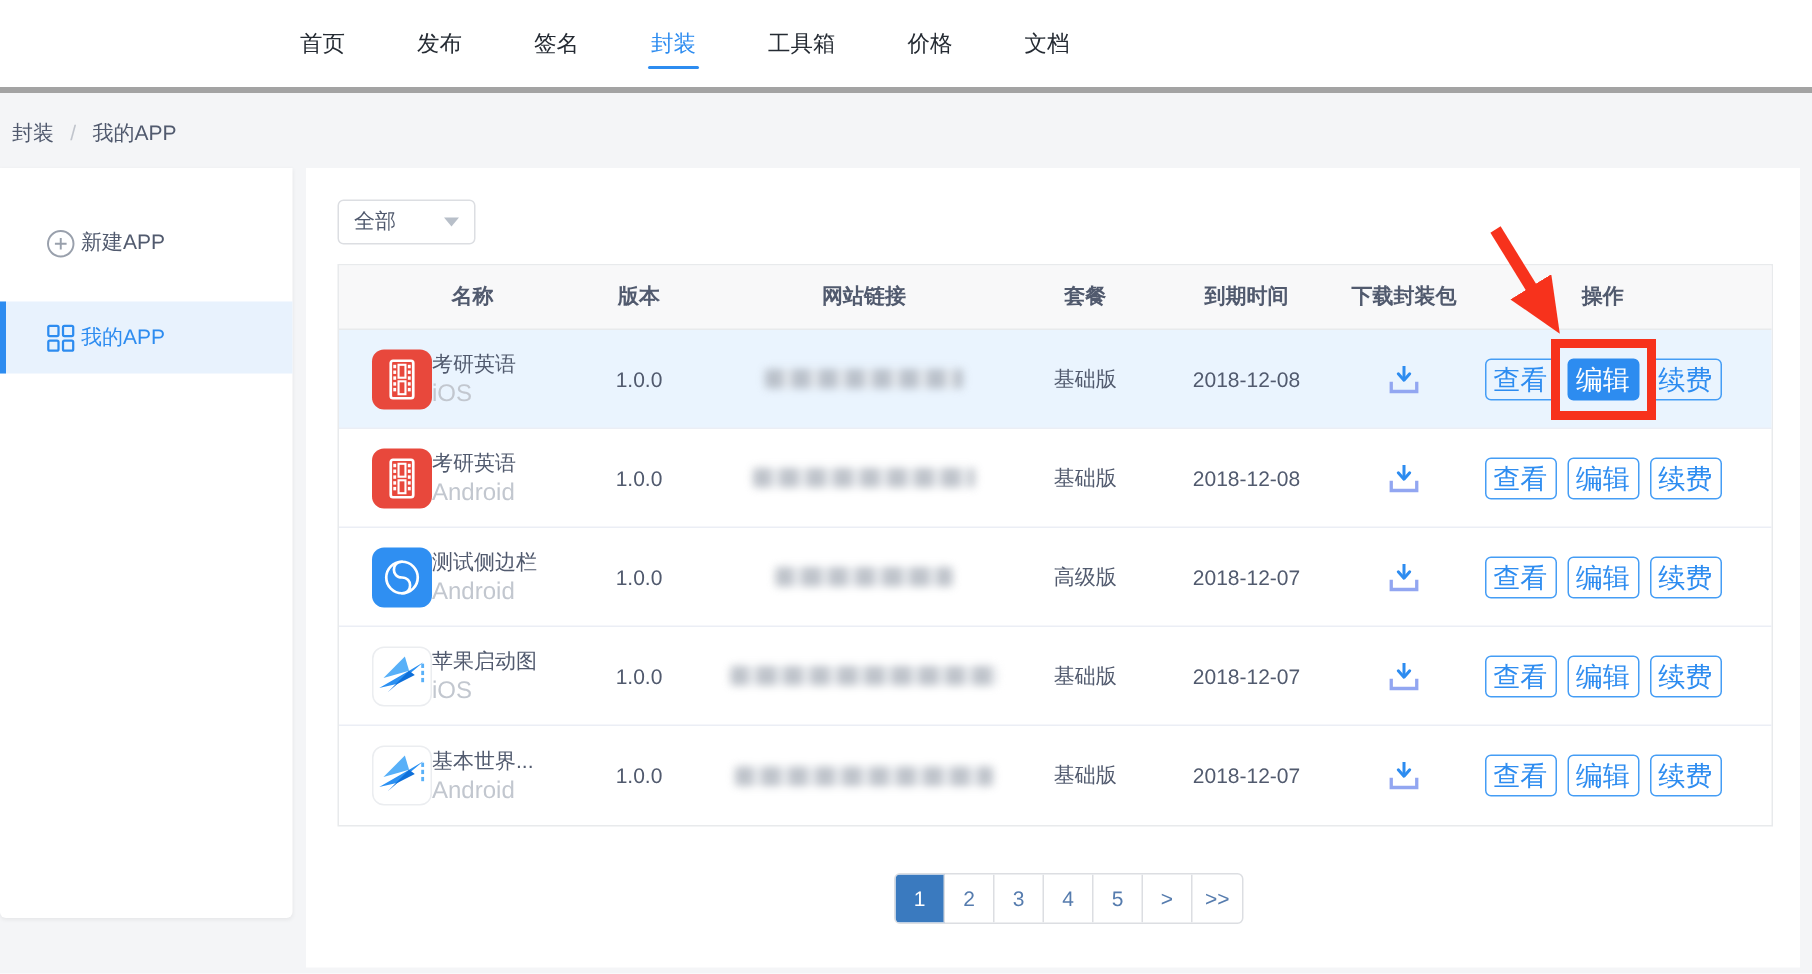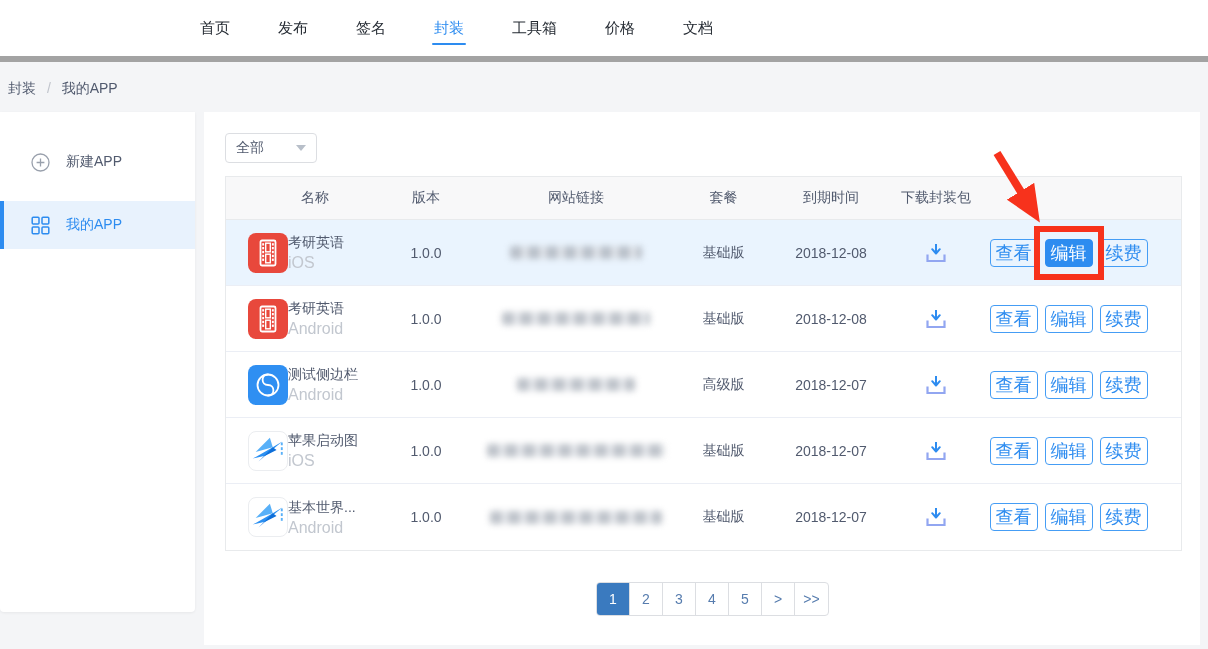--- a/index.html
+++ b/index.html
@@ -7,21 +7,21 @@
   body {
     position:relative; overflow:hidden;
     background:#f4f5f7;
     font-family:"Liberation Sans","DejaVu Sans",sans-serif;
     color:#515a6e;
   }
 
   
   .topnav {
     position:absolute; top:0; left:0; right:0; height:62px;
-    background:#fff; border-bottom:6px solid #a3a3a3;
+    background:#fff; border-bottom:4px solid #a3a3a3;
     display:flex; align-items:center; padding-left:200px; gap:48px; z-index:5;
   }
   .nav-item {
     position:relative; height:62px; display:flex; align-items:center;
     font-size:15px; color:#252b33; cursor:pointer; white-space:nowrap;
   }
   .nav-item.active { color:#2d8cf0; }
   .nav-item.active::after {
     content:""; position:absolute; left:-2px; right:-2px; bottom:14px;
     height:2px; background:#2d8cf0; border-radius:1px;
@@ -31,21 +31,21 @@
   .breadcrumb { position:absolute; top:80px; left:8px; font-size:14px; color:#515a6e; }
   .breadcrumb .sep { color:#c0c4cc; margin:0 7px; }
 
   
   .sidebar {
     position:absolute; left:0; top:112px; width:195px; height:500px;
     background:#fff; border-radius:0 0 4px 4px;
     box-shadow:0 1px 3px rgba(0,0,0,.06); padding-top:26px;
   }
   .side-item {
-    height:48px; display:flex; align-items:center; gap:16px;
+    height:48px; display:flex; align-items:center; gap:4px;
     padding-left:27px; border-left:4px solid transparent;
     font-size:14px; color:#515a6e; cursor:pointer; margin-bottom:15px;
   }
   .side-item.active { background:#e8f2fd; border-left-color:#2d8cf0; color:#2d8cf0; }
   .side-item .s-icon { display:flex; align-items:center; }
 
   
   .main-panel {
     position:absolute; left:204px; top:112px; width:996px; height:533px;
     background:#fff; padding:21px 0 0 21px;
@@ -69,21 +69,21 @@
     flex:1; min-width:0; border:none; outline:none;
     font-size:14px; color:#515a6e; background:transparent;
     font-family:"Liberation Sans","DejaVu Sans",sans-serif;
   }
   .search-box input::placeholder { color:#a9b0ba; }
 
   
   .table { width:957px; margin-top:13px; border:1px solid #e8eaec; }
   .thead {
     display:flex; height:43px; background:#f8f8f9; align-items:center;
-    border-bottom:1px solid #e8eaec; font-size:14px; font-weight:normal; color:#515a6e;
+    border-bottom:1px solid #e8eaec; font-size:14px; font-weight:bold; color:#515a6e;
   }
   .tr {
     display:flex; height:66px; align-items:center;
     border-bottom:1px solid #ebeef5; font-size:14px; color:#515a6e;
   }
   .tr:last-child { border-bottom:none; }
   .tr.highlight { background:#eaf4fe; }
   .cell { display:flex; align-items:center; justify-content:center; }
   .c1 { width:145px; justify-content:flex-start; padding-left:22px; }
   .thead .c1 { padding-left:75px; gap:0; }
@@ -182,20 +182,21 @@
   </div>
 
   <div class="table">
     <div class="thead" id="thead">
         <div class="cell c1">名称</div>
         <div class="cell c2">版本</div>
         <div class="cell c3">网站链接</div>
         <div class="cell c4">套餐</div>
         <div class="cell c5">到期时间</div>
         <div class="cell c6">下载封装包</div>
+        <div class="cell c7">操作</div>
       </div>
     <div id="tbody">
         <div class="tr highlight">
           <div class="cell c1">
             <div class="app-icon film">
               <svg width="40" height="40" viewBox="0 0 40 40">
                 <rect x="12.5" y="7.5" width="15" height="25" rx="1.5" fill="none" stroke="#fff" stroke-width="1.8"></rect>
                 <rect x="17.7" y="10.2" width="4.6" height="8.6" fill="none" stroke="#fff" stroke-width="1.4"></rect>
                 <rect x="17.7" y="21.2" width="4.6" height="8.6" fill="none" stroke="#fff" stroke-width="1.4"></rect>
                 <rect x="14.2" y="10.2" width="1.9" height="2.3" fill="#fff"></rect>

